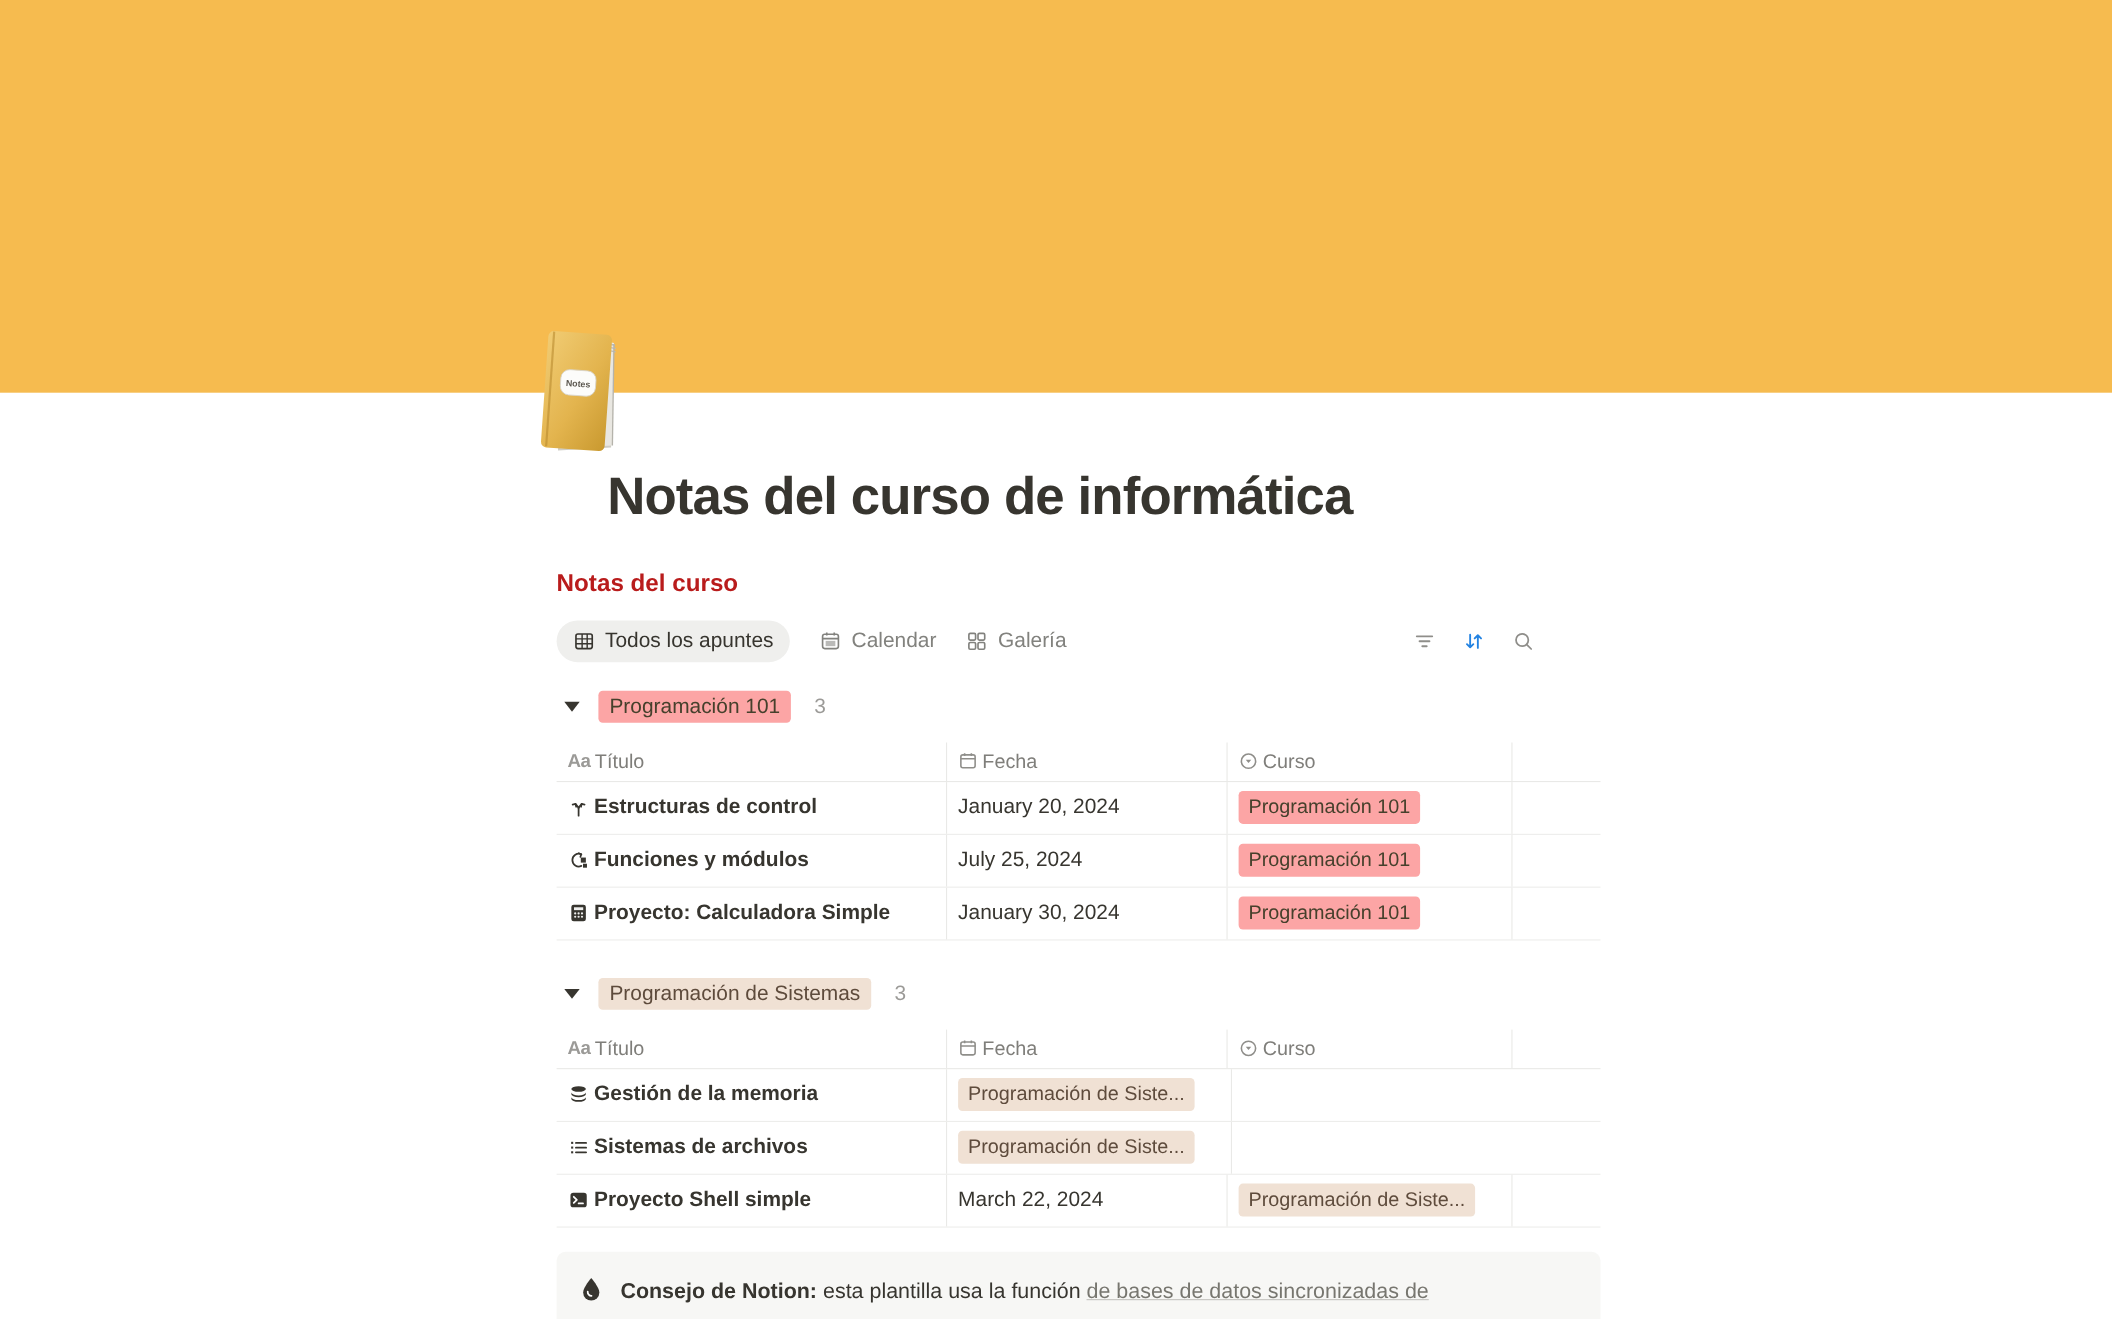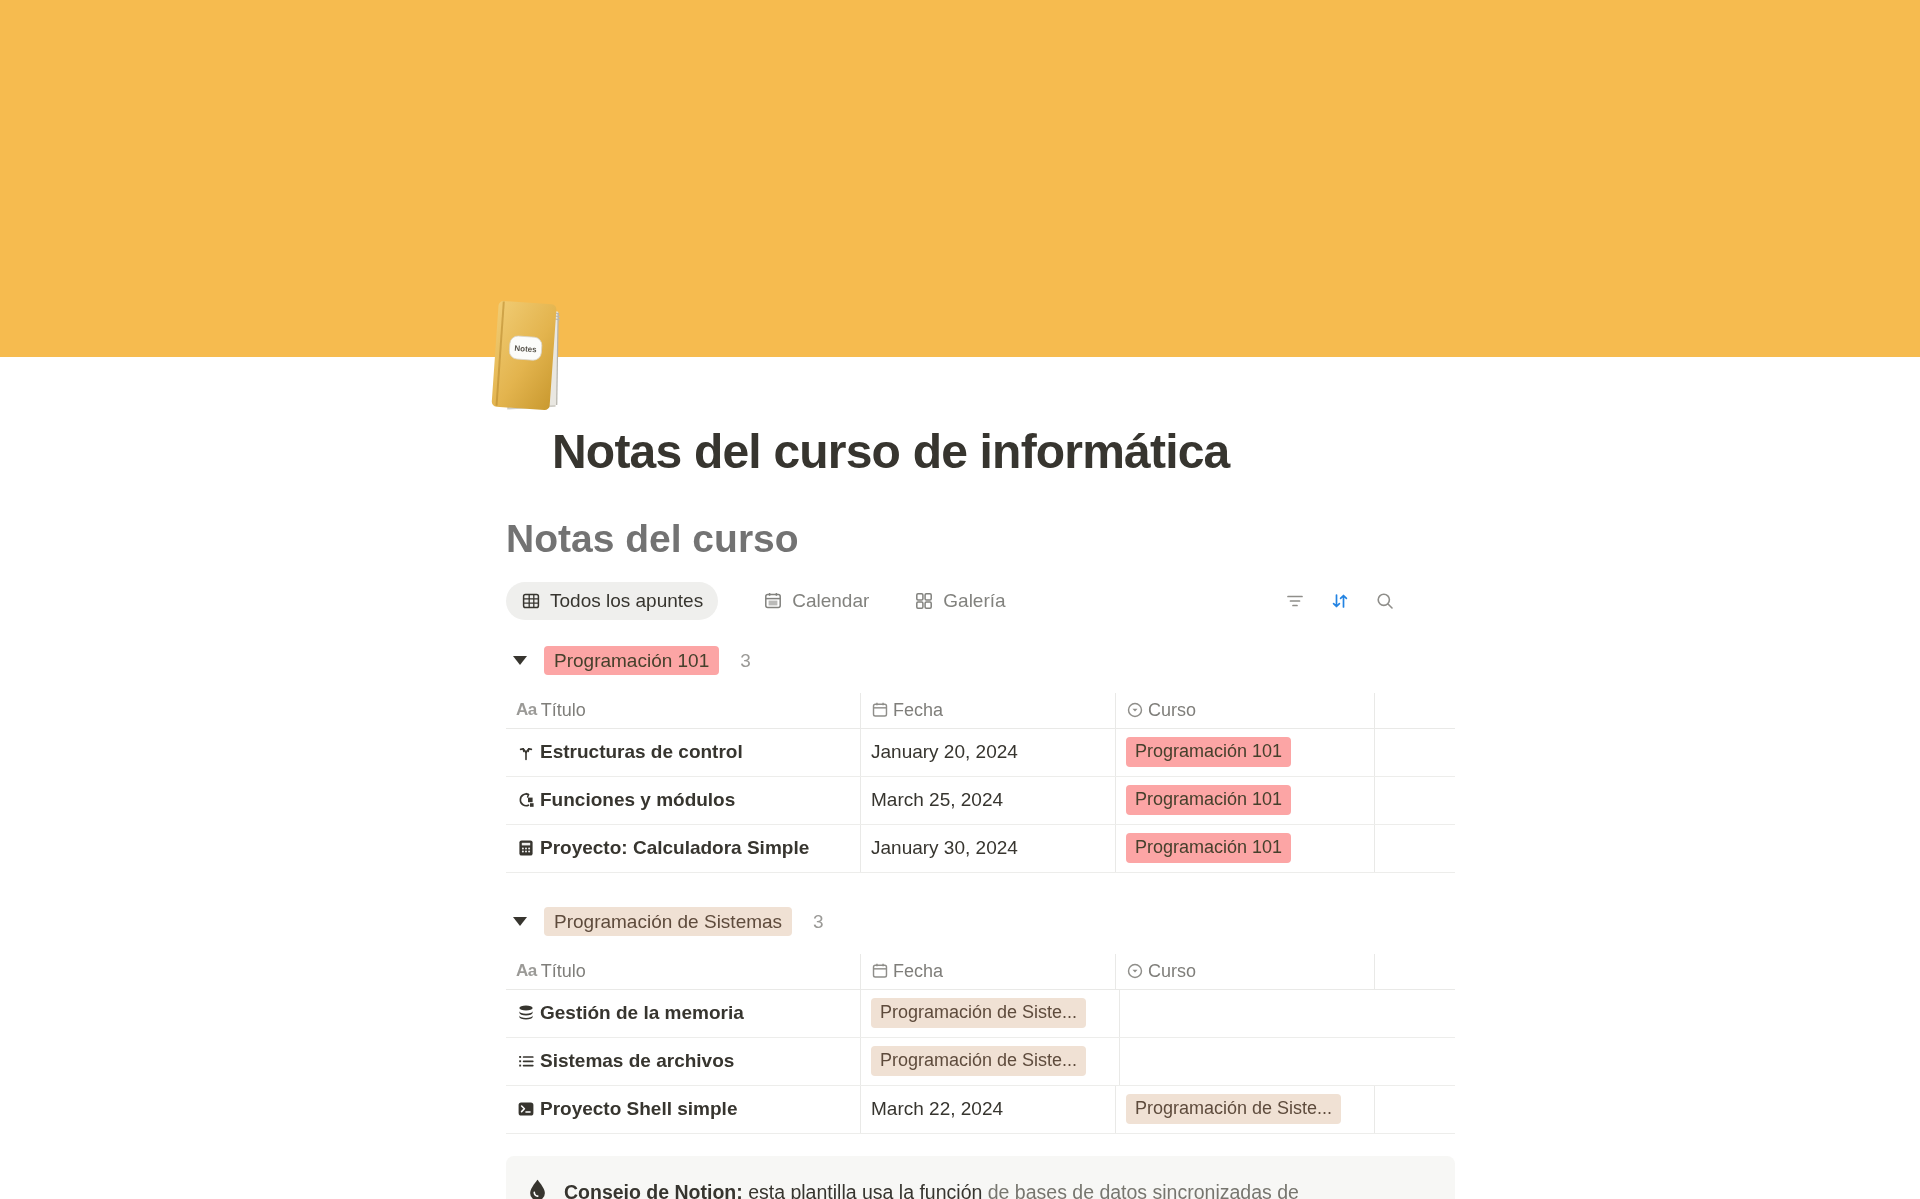--- a/index.html
+++ b/index.html
@@ -2,23 +2,23 @@
 <html><head>
 <meta charset="utf-8">
 <style>
   * { margin:0; padding:0; box-sizing:border-box; }
   html,body { width:1920px; height:1199px; overflow:hidden; background:#fff;
     font-family:"Liberation Sans","DejaVu Sans",sans-serif; color:#37352F; }
   .cover { width:100%; height:357px; background:#F6BB4F; }
   .book-icon { position:absolute; left:487px; top:297px; width:88px; height:120px; }
   .content { margin-left:506px; width:949px; position:relative; }
   .page-title { margin-top:66px; font-size:48px; font-weight:700; letter-spacing:-0.8px; line-height:1.2; color:#37352F;margin-left:46px; }
-  .section-heading { margin-top:36px; font-size:39px; font-weight:700; color:#737373; }
-
-  .toolbar { margin-top:20px; display:flex; align-items:center; height:41px;gap:18px; }
+  .section-heading { margin-top:36px; font-size:22px; font-weight:700; color:#b91c1c; }
+
+  .toolbar { margin-top:20px; display:flex; align-items:center; height:41px; }
   .tab { display:flex; align-items:center; gap:9px; font-size:19px; cursor:pointer; }
   .tab.active { background:#EFEFED; border-radius:21px; padding:8px 15px; font-weight:500; color:#37352F; }
   .tab.inactive { color:#82827E; margin-left:27px; }
   .toolbar-actions { margin-left:auto; display:flex; align-items:center; gap:25px; padding-right:60px; }
   .action-btn { display:flex; align-items:center; cursor:pointer; }
 
   .group1 { margin-top:24px; }
   .group2 { margin-top:34px; }
   .group-header { display:flex; align-items:center; height:30px; padding-left:7px; }
   .tri { width:0; height:0; border-left:7px solid transparent; border-right:7px solid transparent;
@@ -180,21 +180,21 @@
         <div class="cell c1">
           <svg width="20" height="20" viewBox="0 0 20 20">
             <path d="M12.5 4.6 A5.8 5.8 0 1 0 12.5 15.2" fill="none" stroke="#37352F" stroke-width="1.6" stroke-linecap="round"></path>
             <path d="M12.5 4.6 L10.2 3.6 M12.5 4.6 L11.6 7" fill="none" stroke="#37352F" stroke-width="1.5" stroke-linecap="round"></path>
             <rect x="12" y="7.6" width="4.6" height="4.6" fill="#37352F"></rect>
             <rect x="14" y="13.2" width="3.6" height="3.6" fill="#37352F"></rect>
           </svg>
           <span class="row-title">Funciones y módulos</span>
         </div>
         <div class="cell c2">
-          <span>March 25, 2024</span>
+          <span>July 25, 2024</span>
         </div>
         <div class="cell c3">
           <span class="tag badge-yellow">Programación 101</span>
         </div>
         <div class="cell c4"></div>
       </div>
 
       <div class="trow tdata">
         <div class="cell c1">
           <svg width="20" height="20" viewBox="0 0 20 20">

